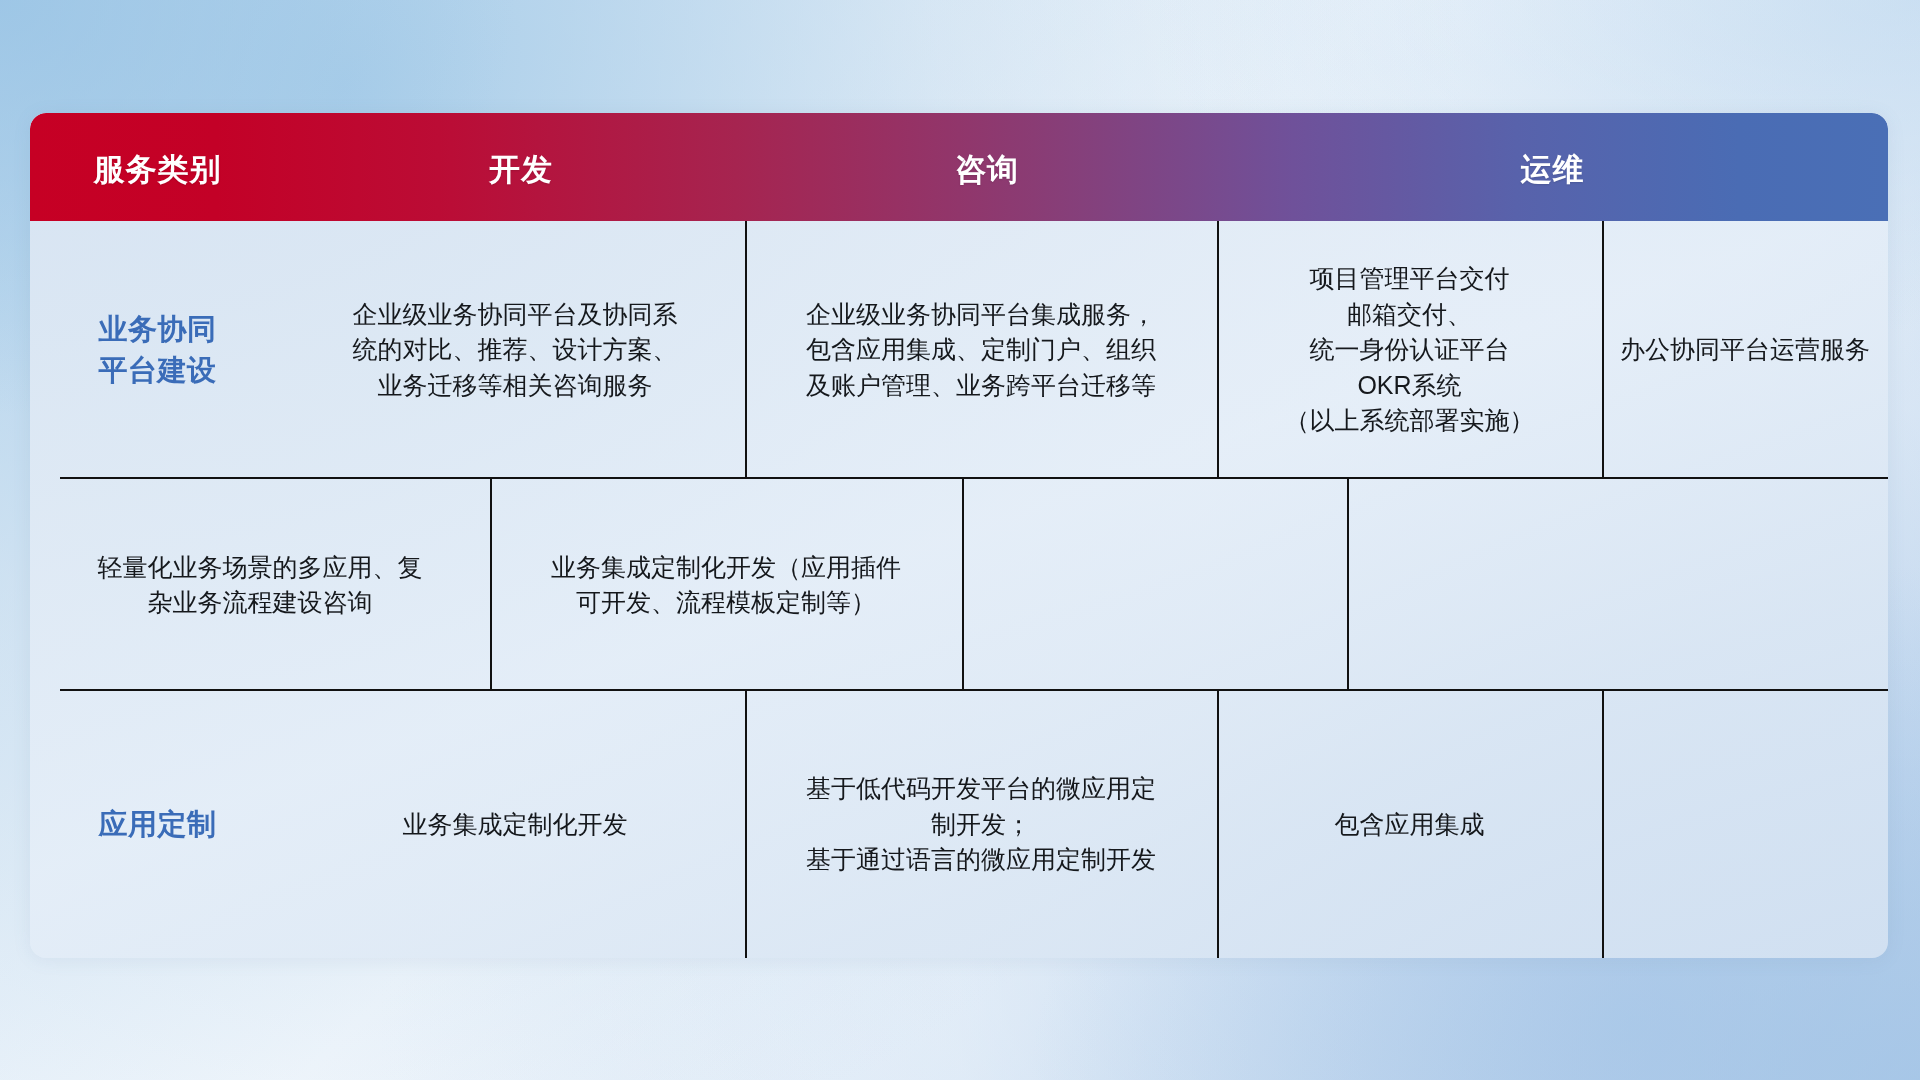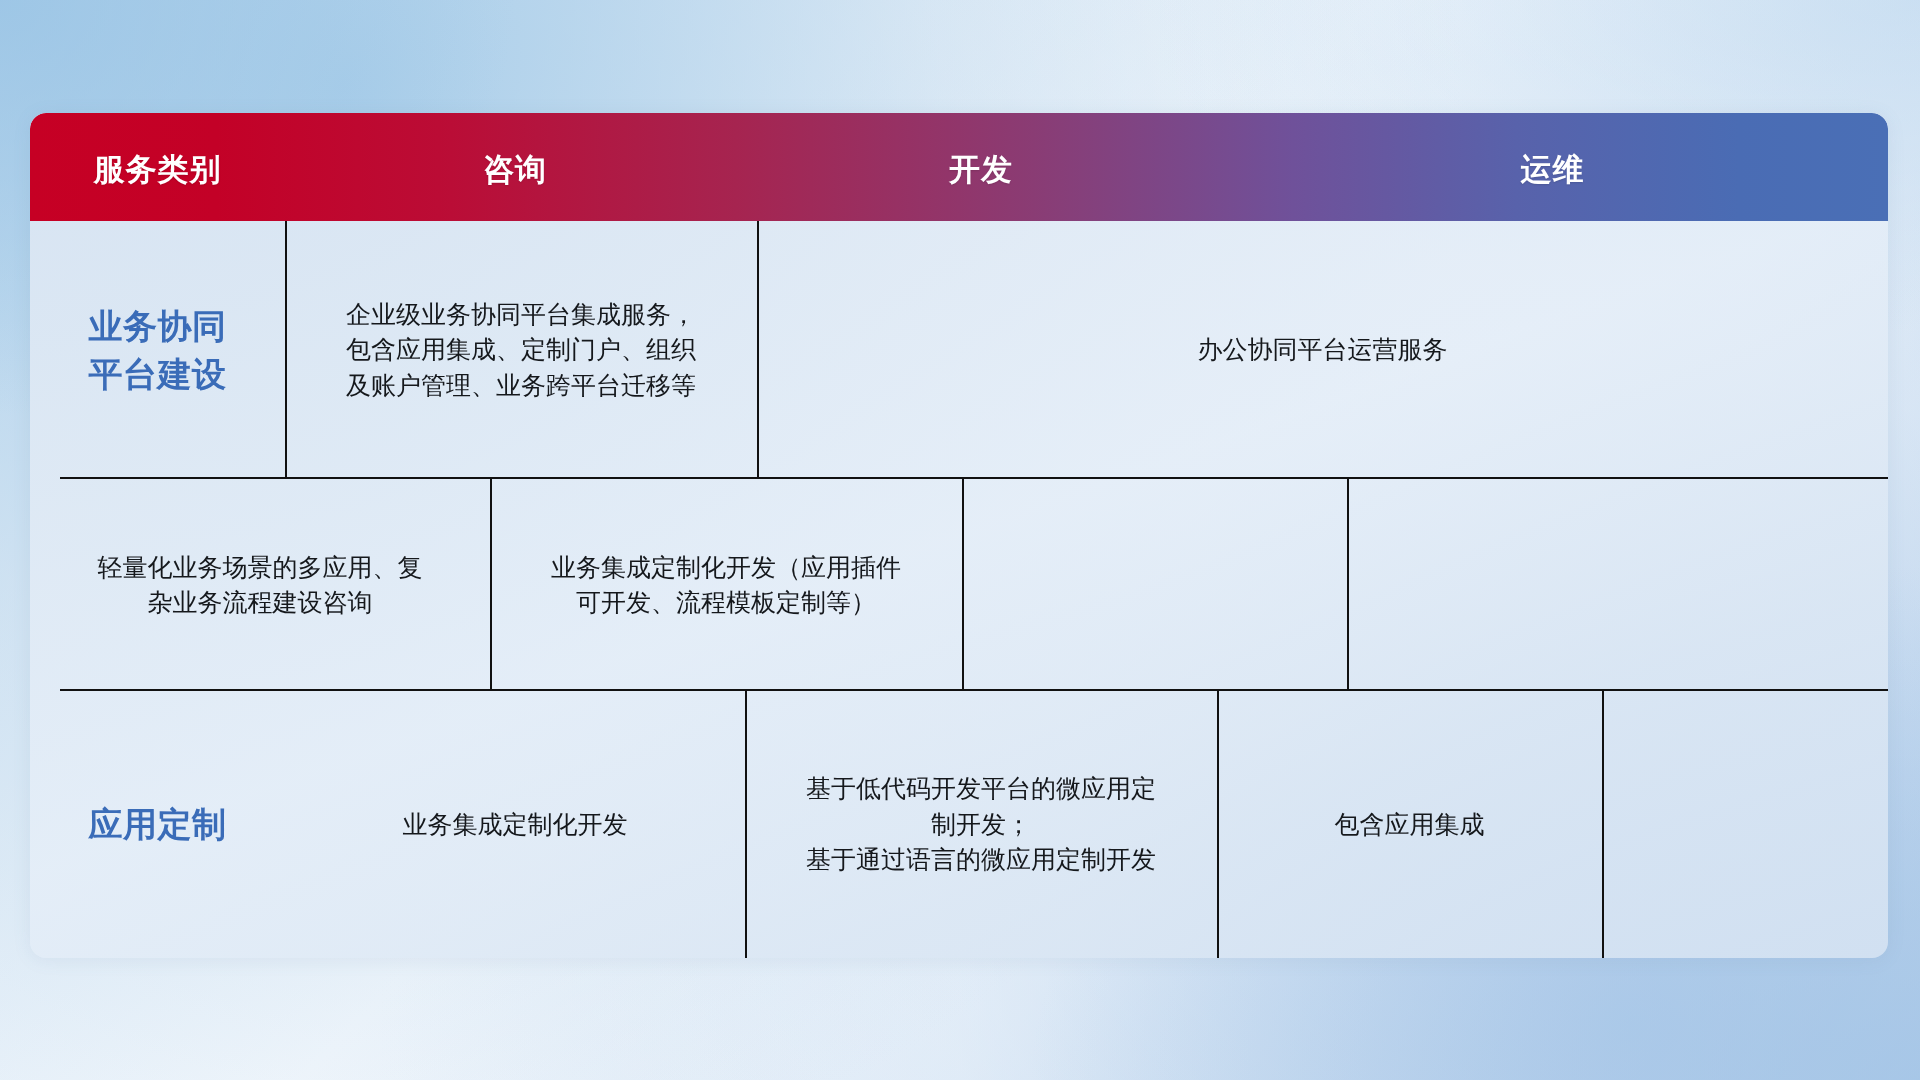--- a/index.html
+++ b/index.html
@@ -90,21 +90,21 @@
     background:#111111;
   }
   .cell-text {
     font-size:25px;
     line-height:1.42;
     color:#15181c;
     white-space:pre-line;
     text-align:center;
   }
   .cat-text {
-    font-size:34px;
+    font-size:29px;
     font-weight:bold;
     line-height:1.42;
     color:#3a6cb8;
     white-space:pre-line;
     text-align:center;
     letter-spacing:0.5px;
   }
 
   
   .c0 { flex:0 0 255px; }
@@ -119,43 +119,55 @@
 <div class="bg-wash-tl"></div>
 <div class="bg-wash-tr"></div>
 <div class="bg-wash-br"></div>
 
 <div class="table-card">
 
   <div class="thead">
     <div class="th c0">
       <span>服务类别</span>
     </div>
+    <div class="th c2">
+      <span>开发</span>
+    </div>
     <div class="th c1">
       <span>咨询</span>
-    </div>
-    <div class="th c2">
-      <span>开发</span>
     </div>
     <div class="th c4">
       <span>运维</span>
     </div>
   </div>
 
   <div class="tbody">
 
     <div class="row row-1">
       <div class="td c0">
         <span class="cat-text">业务协同
 平台建设</span>
       </div>
+      <div class="td c1">
+        <span class="cell-text">企业级业务协同平台及协同系
+统的对比、推荐、设计方案、
+业务迁移等相关咨询服务</span>
+      </div>
       <div class="td c2 has-left-rule">
         <span class="cell-text">企业级业务协同平台集成服务，
 包含应用集成、定制门户、组织
 及账户管理、业务跨平台迁移等</span>
       </div>
+      <div class="td c3 has-left-rule">
+        <span class="cell-text">项目管理平台交付
+邮箱交付、
+统一身份认证平台
+OKR系统
+（以上系统部署实施）</span>
+      </div>
       <div class="td c4 has-left-rule">
         <span class="cell-text">办公协同平台运营服务</span>
       </div>
       <div class="row-sep"></div>
     </div>
 
     <div class="row row-2">
       <div class="td c1">
         <span class="cell-text">轻量化业务场景的多应用、复
 杂业务流程建设咨询</span>

